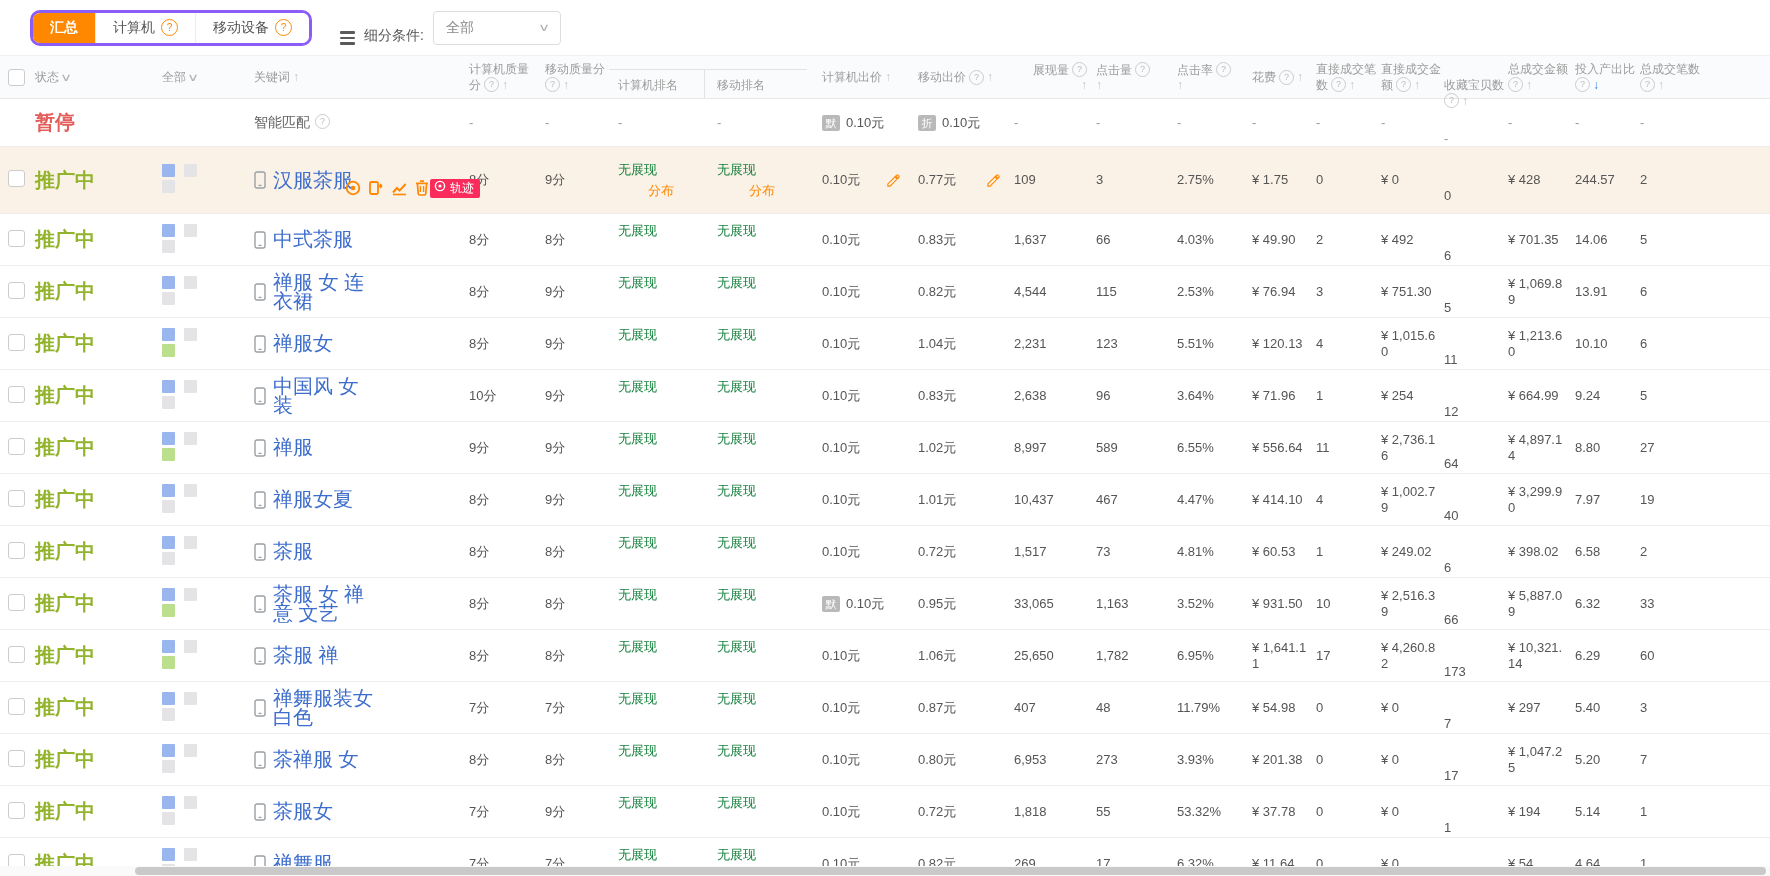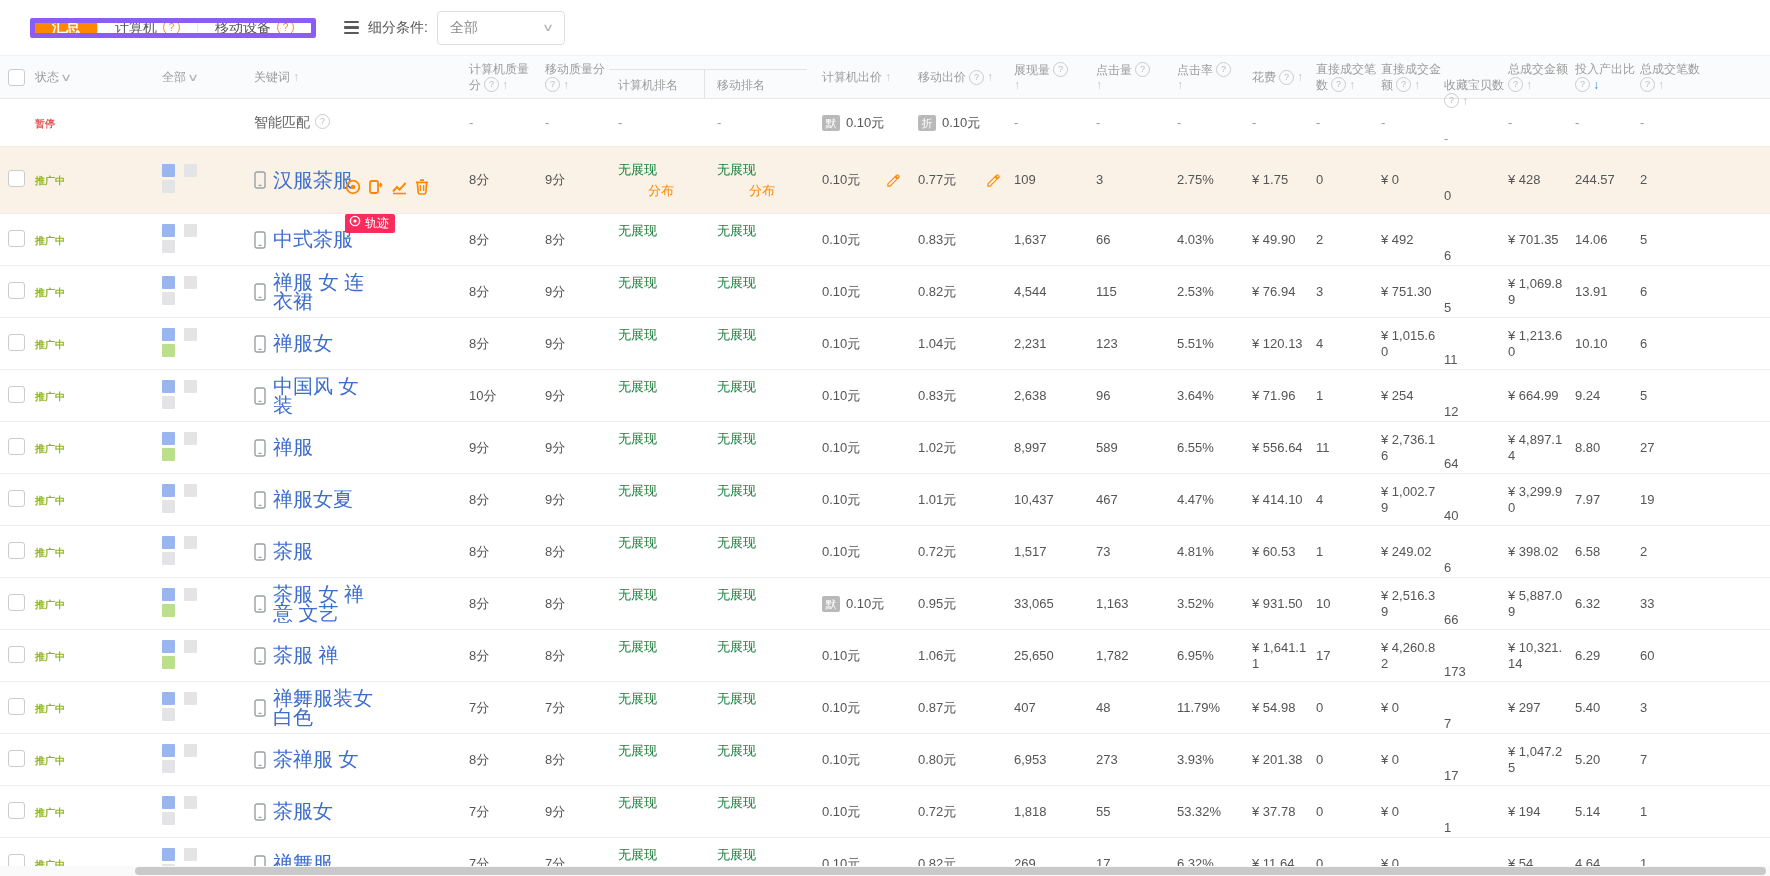--- a/index.html
+++ b/index.html
@@ -1,44 +1,44 @@
 <!DOCTYPE html>
 <html style="--accent: #FF8800; --paused: #E35D5B; --active: #92B42C; --link: #3D6DCC; --barb: #9AB6EF; --barg: #E4E4E7; --bargr: #BCDF8E; --hoverbg: #FBF2E7; --badge: #FB2C5C; --sortblue: #3A7EE8;"><head>
 <meta charset="utf-8">
 <style>
   html,body{margin:0;padding:0;background:#fff;}
   body{font-family:"Liberation Sans","DejaVu Sans",sans-serif;color:#333;}
   .app{position:relative;width:1770px;height:876px;background:#fff;overflow:hidden;}
 
   
   .topbar{height:56px;display:flex;align-items:center;padding-left:30px;border-bottom:1px solid #f0f2f4;box-sizing:border-box;}
-  .tabs{display:flex;border:5px solid #8b5cf6;border-radius:2px;overflow:hidden;height:20px;box-sizing:border-box;}
+  .tabs{display:flex;border:3px solid #8b5cf6;border-radius:10px;overflow:hidden;height:36px;box-sizing:border-box;}
   .tab{display:flex;align-items:center;gap:6px;padding:0 17px;font-size:14px;color:#555;background:#fff;border-left:1px solid #ececec;cursor:pointer;}
   .tab:first-child{border-left:none;}
   .tab.active{background:var(--accent,#f80);color:#fff;font-weight:bold;}
   .qmark{display:inline-block;width:15px;height:15px;border:1px solid var(--accent,#f80);color:var(--accent,#f80);border-radius:50%;font-size:10px;line-height:15px;text-align:center;font-weight:normal;}
-  .filter{display:flex;align-items:center;margin-left:28px;gap:9px;font-size:14px;color:#555;}
+  .filter{display:flex;align-items:flex-end;margin-left:28px;gap:9px;font-size:14px;color:#555;}
   .flist{display:inline-flex;flex-direction:column;gap:3px;}
   .flist i{display:block;width:15px;height:2.5px;background:#5a5a5a;border-radius:1px;}
   .select{width:128px;height:34px;border:1px solid #ddd;border-radius:4px;display:flex;align-items:center;justify-content:space-between;padding:0 12px;color:#8a8a8a;font-size:14px;box-sizing:border-box;background:#fff;cursor:pointer;}
   .chev{color:#b5b5b5;font-size:11px;transform:scaleX(1.5);display:inline-block;}
 
   
   .cell{flex:none;box-sizing:border-box;}
   .c-check{width:34px;padding-left:8px;}
   .c-status{width:98px;padding-left:1px;}
   .c-bars{width:88px;padding-left:30px;}
   .c-kw{width:240px;padding-left:34px;position:relative;}
   .c-pcs{width:75px;padding-left:9px;}
   .c-mbs{width:74px;padding-left:10px;}
   .c-pcr{width:95px;padding-left:9px;}
   .c-mbr{width:103px;padding-left:13px;}
   .c-pcb{width:98px;padding-left:15px;}
   .c-mbb{width:100px;padding-left:13px;}
-  .c-imp{width:82px;padding-left:9px;}
+  .c-imp{width:82px;padding-left:9px;align-items:flex-end;}
   .c-clk{width:81px;padding-left:9px;}
   .c-ctr{width:76px;padding-left:9px;}
   .c-cost{width:64px;padding-left:8px;}
   .c-do{width:65px;padding-left:8px;}
   .c-da{width:63px;padding-left:8px;}
   .c-fav{width:64px;padding-left:8px;margin-top:32px;}
   .c-ta{width:67px;padding-left:8px;}
   .c-roi{width:65px;padding-left:8px;}
   .c-to{width:68px;padding-left:8px;}
 
@@ -50,39 +50,39 @@
   .arr{color:#c0c4cc;font-size:12px;}
   .arr.active{color:var(--sortblue,#3a7ee8);}
   .bottomed{justify-content:flex-end !important;padding-bottom:6px;}
   .rank-line{position:absolute;left:609px;top:13px;width:198px;height:1px;background:#e3e3e3;}
   .rank-vsep{position:absolute;left:704px;top:13px;width:1px;height:29px;background:#e3e3e3;}
 
   .trow{display:flex;align-items:center;min-height:51px;border-bottom:1px solid #ededed;font-size:13px;color:#555;}
   .trow.smart{min-height:36px;}
   .trow.hovered{background:var(--hoverbg,#fbf2e7);min-height:66px;}
   .cb{display:inline-block;width:15px;height:15px;border:1px solid #ccc;border-radius:3px;background:#fff;cursor:pointer;}
-  .st{font-size:10px;font-weight:bold;}
+  .st{font-size:20px;font-weight:bold;}
   .st.paused{color:var(--paused,#e35d5b);}
   .st.active{color:var(--active,#92b42c);}
   .bar{display:inline-block;width:13px;height:13px;margin-right:9px;border-radius:1px;}
   .bar.b{background:var(--barb,#9ab6ef);}
   .bar.g{background:var(--barg,#e4e4e7);}
   .bar.gr{background:var(--bargr,#bcdf8e);}
   .kwline{display:flex;align-items:center;gap:7px;}
   .kw{color:var(--link,#3d6dcc);font-size:20px;line-height:19px;max-width:100px;display:inline-block;cursor:pointer;}
   .smartkw{color:#666;font-size:14px;display:inline-flex;align-items:flex-start;gap:5px;}
   .dash{color:#999;}
   .rank .nd{color:#15803d;position:relative;}
   .trow:not(.hovered) .rank .nd{top:-9px;}
   .dist{color:var(--accent,#f80);cursor:pointer;margin-top:3px;text-align:center;}
   .tag{display:inline-block;min-width:16px;height:16px;padding:0 1px;background:#b9b9b9;color:#fff;font-size:11px;line-height:16px;text-align:center;border-radius:2px;margin-right:6px;flex:none;}
   .bid{display:flex;align-items:center;width:100%;padding-right:4px;box-sizing:border-box;}
   .pencil{margin-left:auto;cursor:pointer;flex:none;display:inline-flex;}
   .val{word-break:break-all;line-height:16px;padding-right:4px;}
-  .actions{position:absolute;left:125px;top:8px;display:flex;flex-direction:column;gap:19px;}
+  .actions{position:absolute;left:125px;top:8px;display:flex;flex-direction:row;gap:1px;}
   .arow{display:flex;align-items:center;gap:7px;}
   .aicon{display:inline-flex;cursor:pointer;}
   .track{display:inline-flex;align-items:center;gap:4px;background:var(--badge,#fb2c5c);color:#fff;font-size:12px;line-height:17px;padding:1px 6px 1px 4px;border-radius:2px;cursor:pointer;width:max-content;}
 
   .hscroll{position:absolute;left:0;right:0;bottom:0;height:10px;background:#fafafa;}
   .hthumb{position:absolute;left:135px;right:4px;bottom:1px;height:8px;background:#c9c9c9;border-radius:4px;cursor:pointer;}
 </style>
 </head>
 <body>
 

